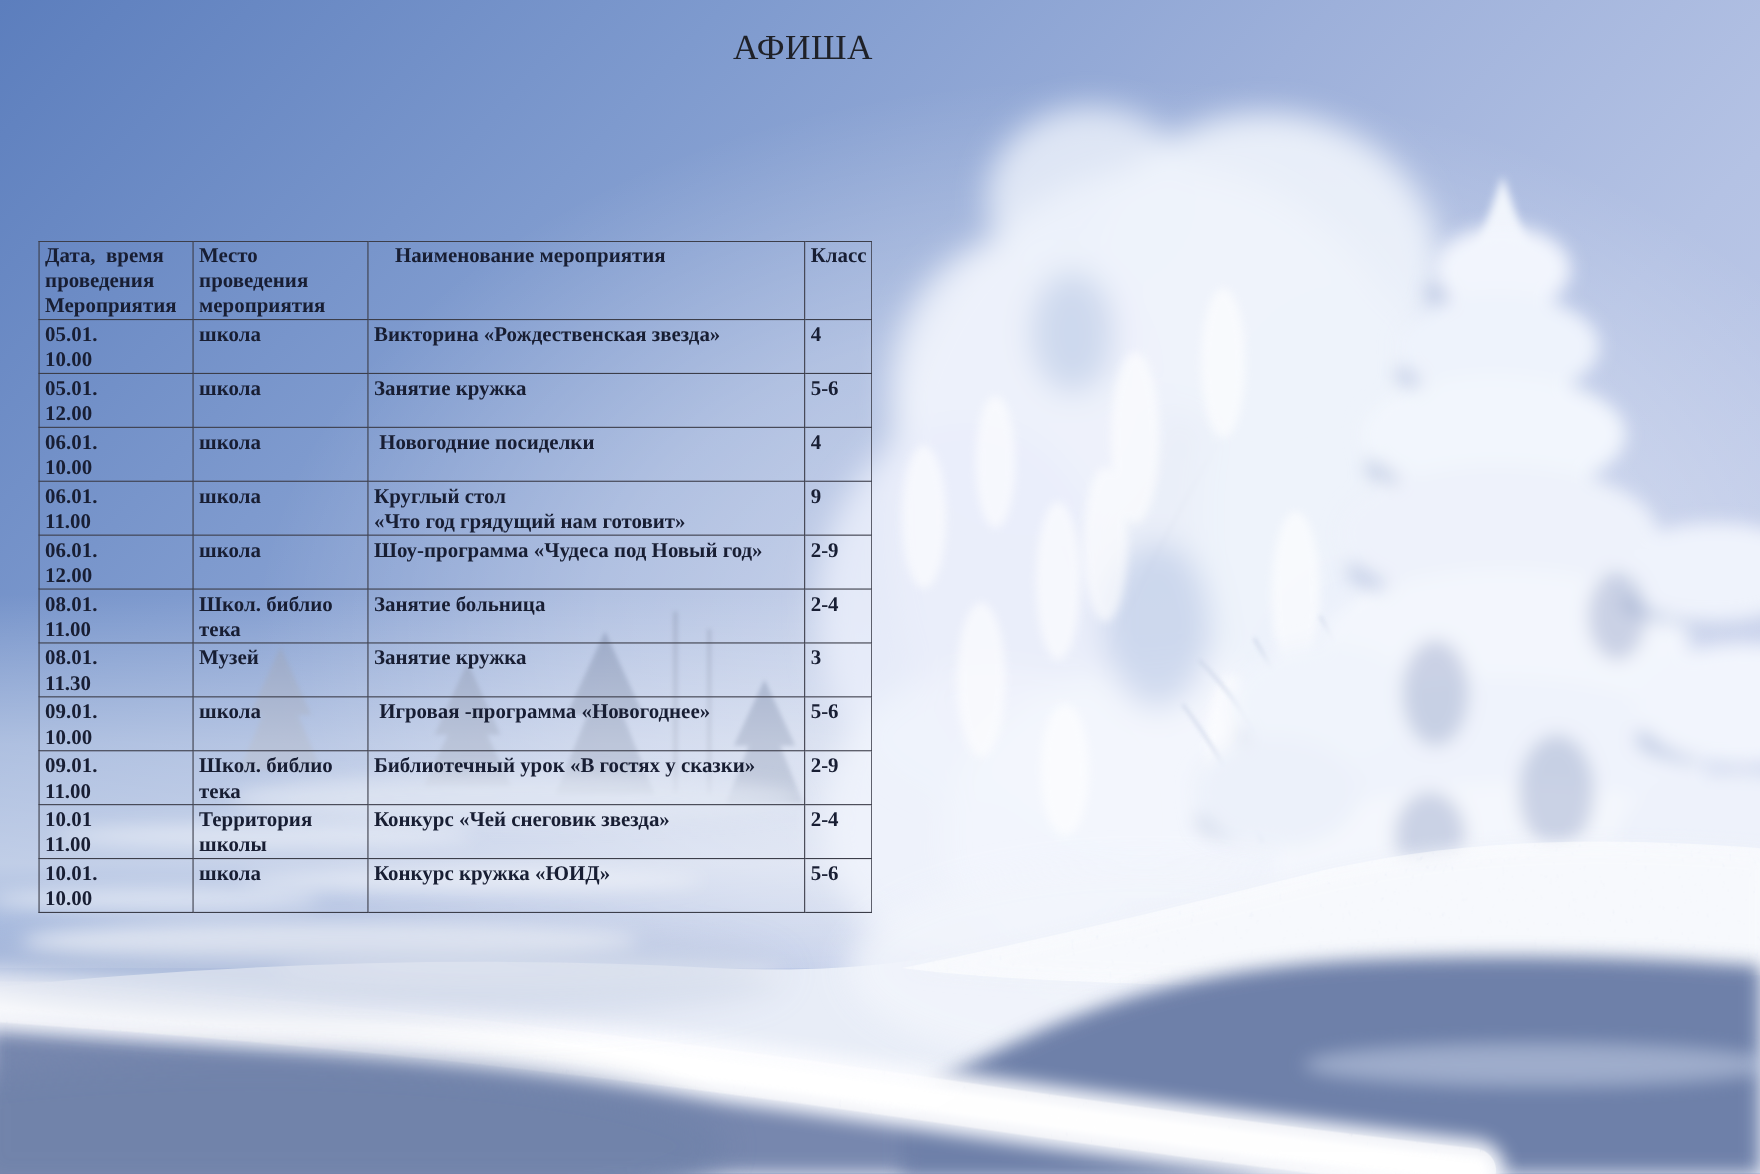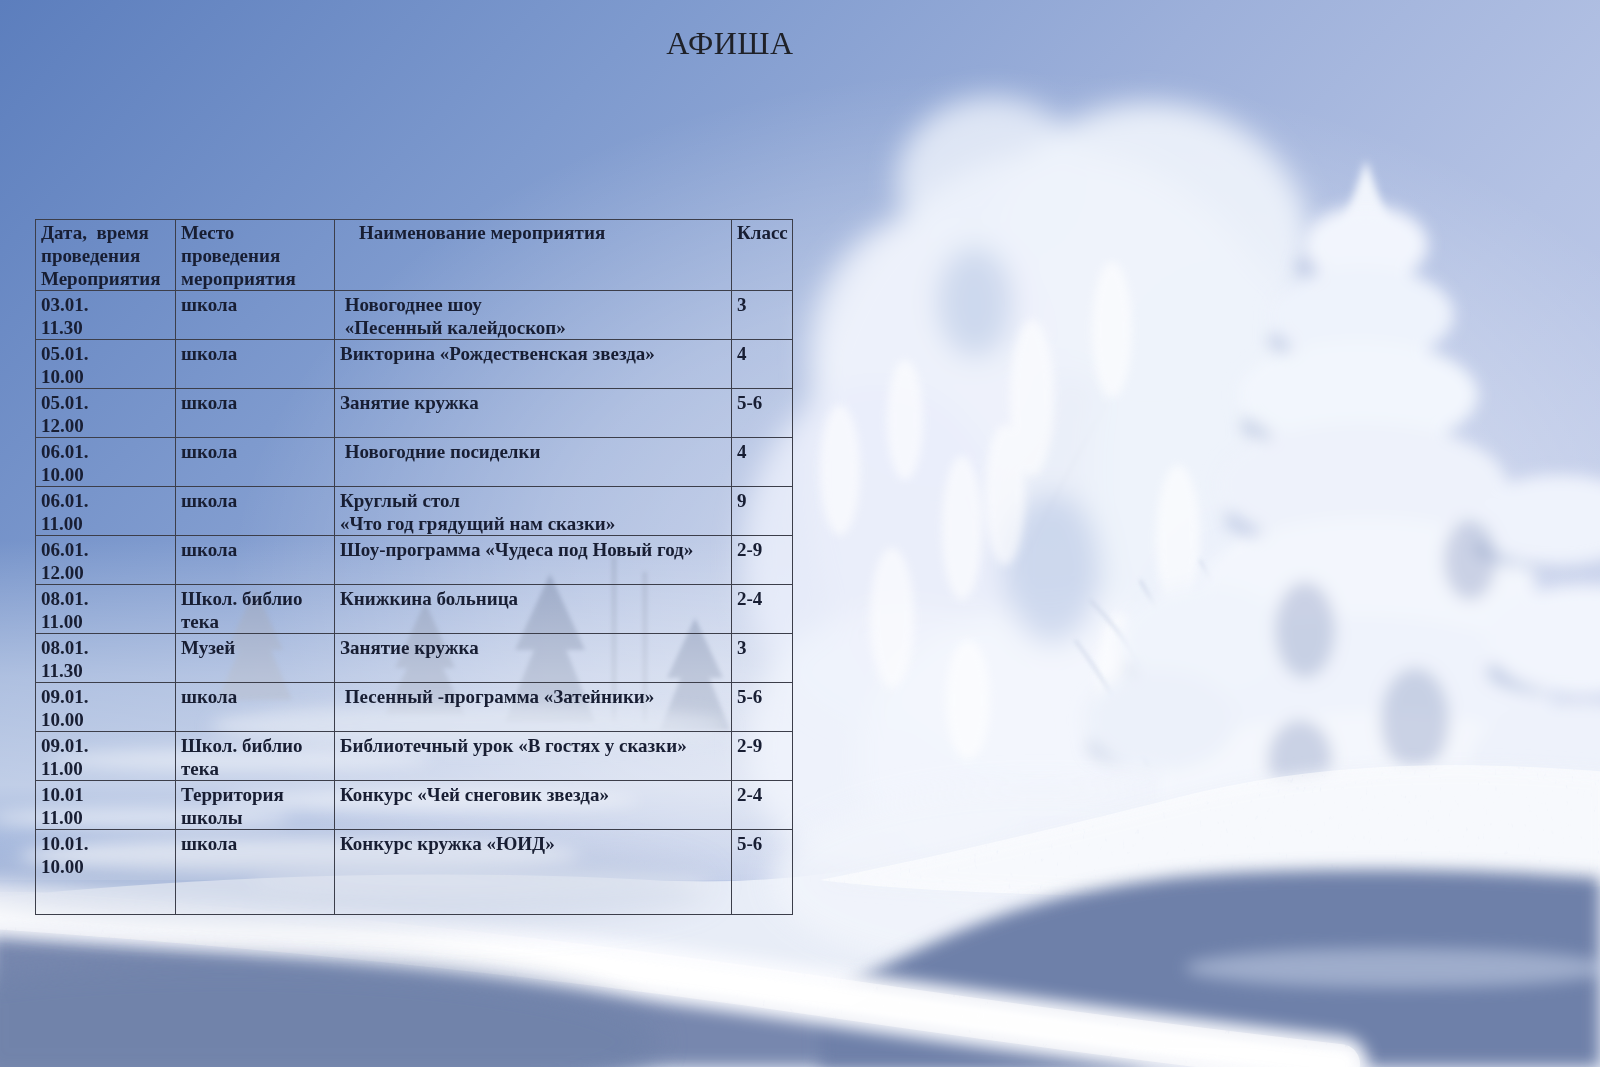--- a/index.html
+++ b/index.html
@@ -248,28 +248,20 @@
 Мероприятия</th>
           <th>Место
 проведения
 мероприятия</th>
           <th>    Наименование мероприятия</th>
           <th>Класс</th>
         </tr>
     </thead>
     <tbody>
         <tr>
-          <td>03.01.
-11.30</td>
-          <td>школа</td>
-          <td> Новогоднее шоу
- «Песенный калейдоскоп»</td>
-          <td>3</td>
-        </tr>
-        <tr>
           <td>05.01.
 10.00</td>
           <td>школа</td>
           <td>Викторина «Рождественская звезда»</td>
           <td>4</td>
         </tr>
         <tr>
           <td>05.01.
 12.00</td>
           <td>школа</td>
@@ -281,50 +273,50 @@
 10.00</td>
           <td>школа</td>
           <td> Новогодние посиделки</td>
           <td>4</td>
         </tr>
         <tr>
           <td>06.01.
 11.00</td>
           <td>школа</td>
           <td>Круглый стол
-«Что год грядущий нам сказки»</td>
+«Что год грядущий нам готовит»</td>
           <td>9</td>
         </tr>
         <tr>
           <td>06.01.
 12.00</td>
           <td>школа</td>
           <td>Шоу-программа «Чудеса под Новый год»</td>
           <td>2-9</td>
         </tr>
         <tr>
           <td>08.01.
 11.00</td>
           <td>Школ. библио
 тека</td>
-          <td>Книжкина больница</td>
+          <td>Занятие больница</td>
           <td>2-4</td>
         </tr>
         <tr>
           <td>08.01.
 11.30</td>
           <td>Музей</td>
           <td>Занятие кружка</td>
           <td>3</td>
         </tr>
         <tr>
           <td>09.01.
 10.00</td>
           <td>школа</td>
-          <td> Песенный -программа «Затейники»</td>
+          <td> Игровая -программа «Новогоднее»</td>
           <td>5-6</td>
         </tr>
         <tr>
           <td>09.01.
 11.00</td>
           <td>Школ. библио
 тека</td>
           <td>Библиотечный урок «В гостях у сказки»</td>
           <td>2-9</td>
         </tr>

